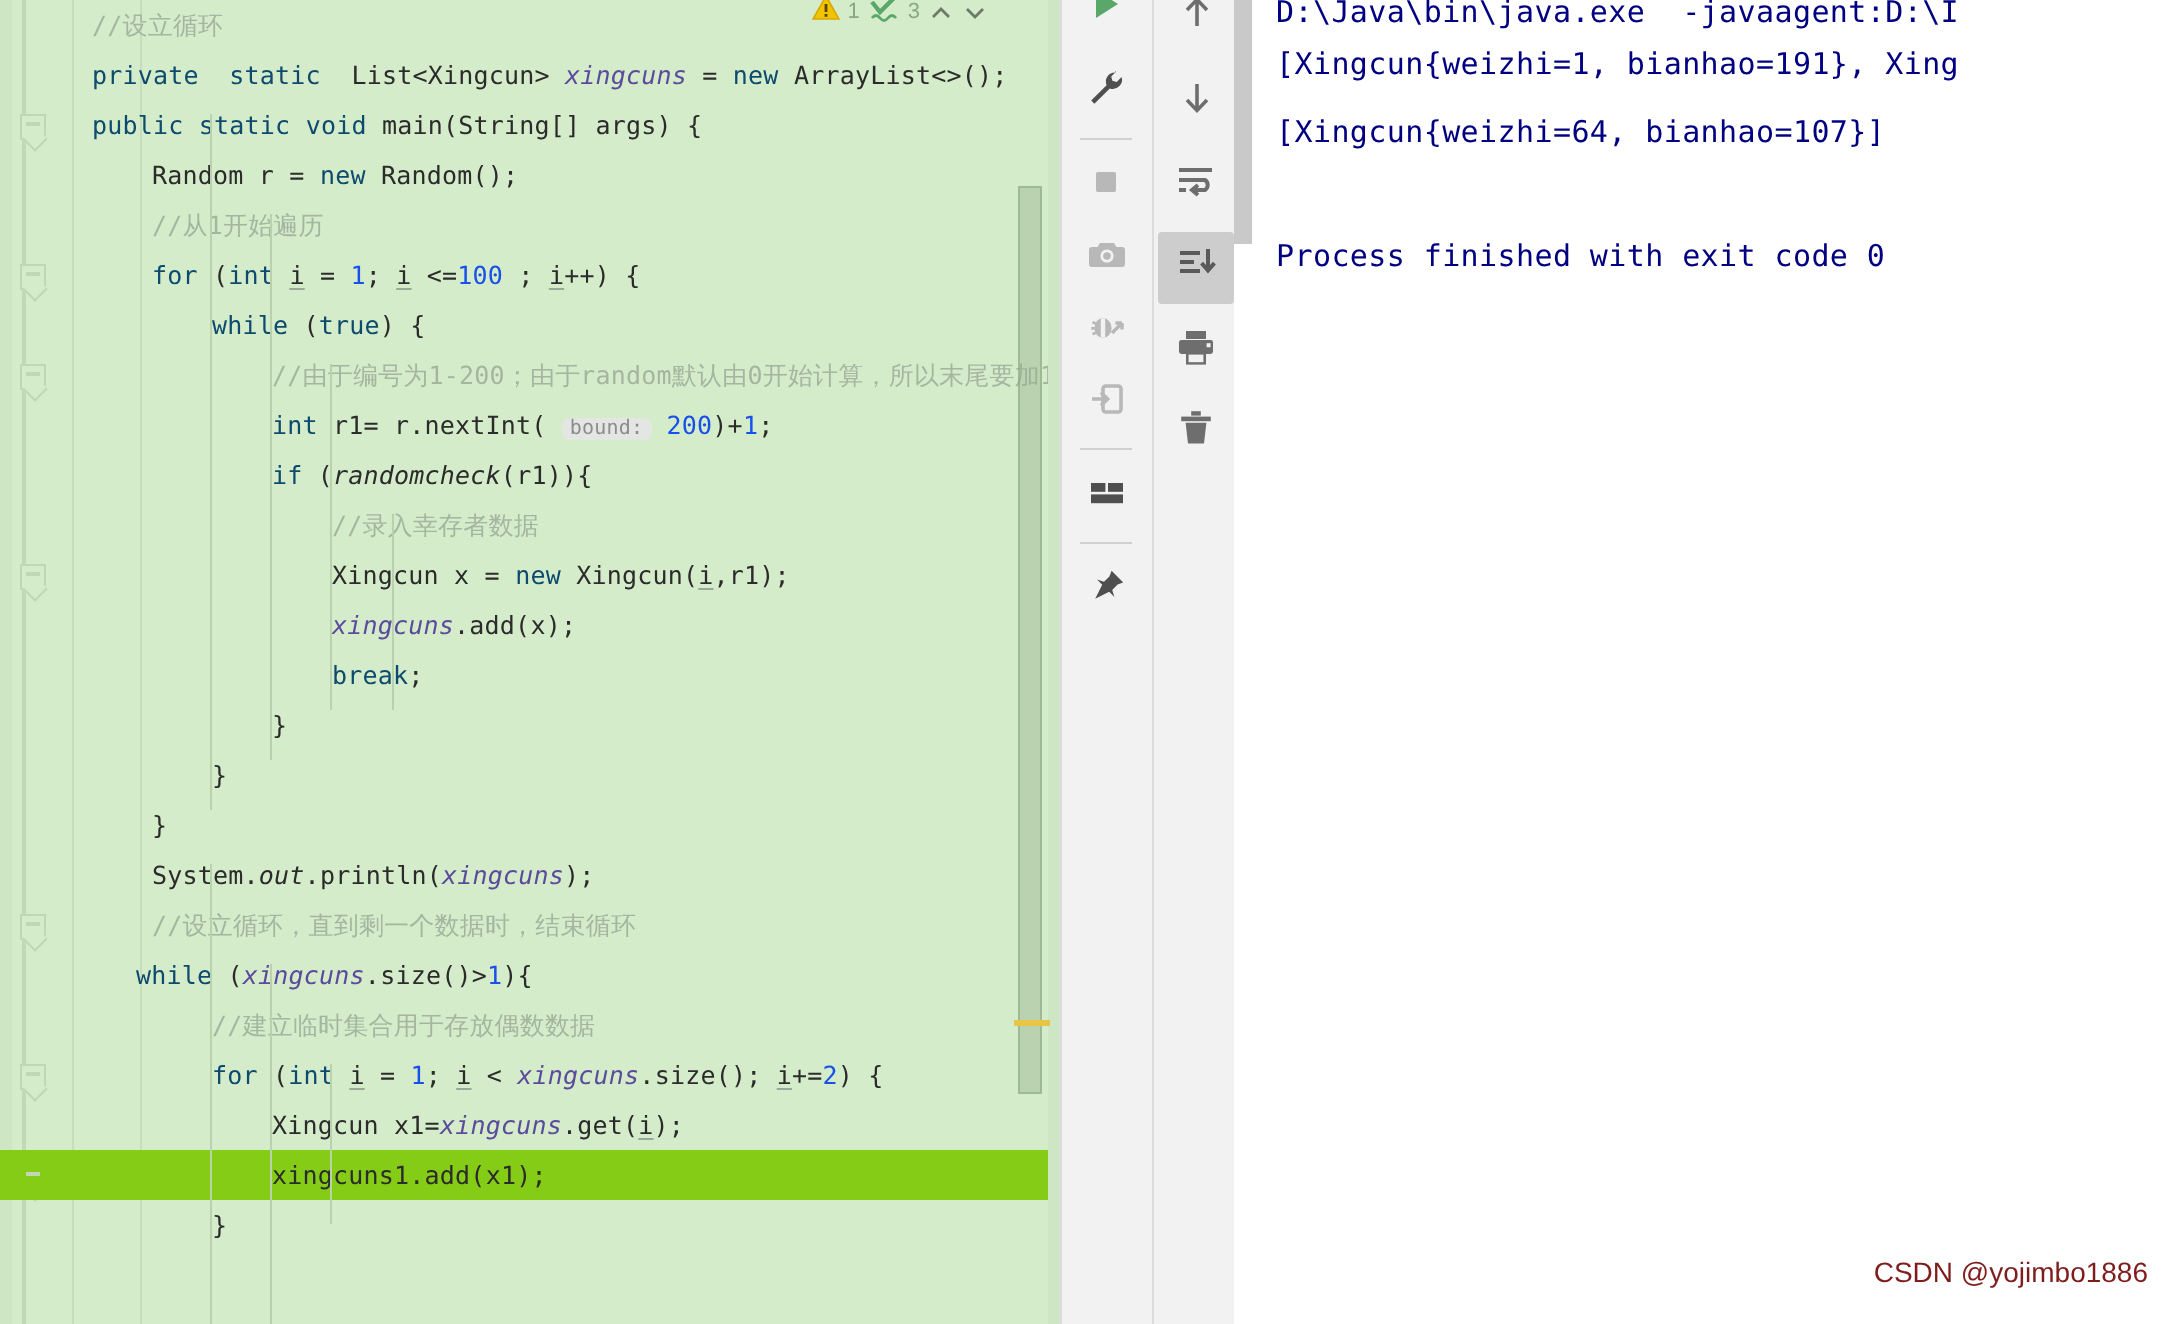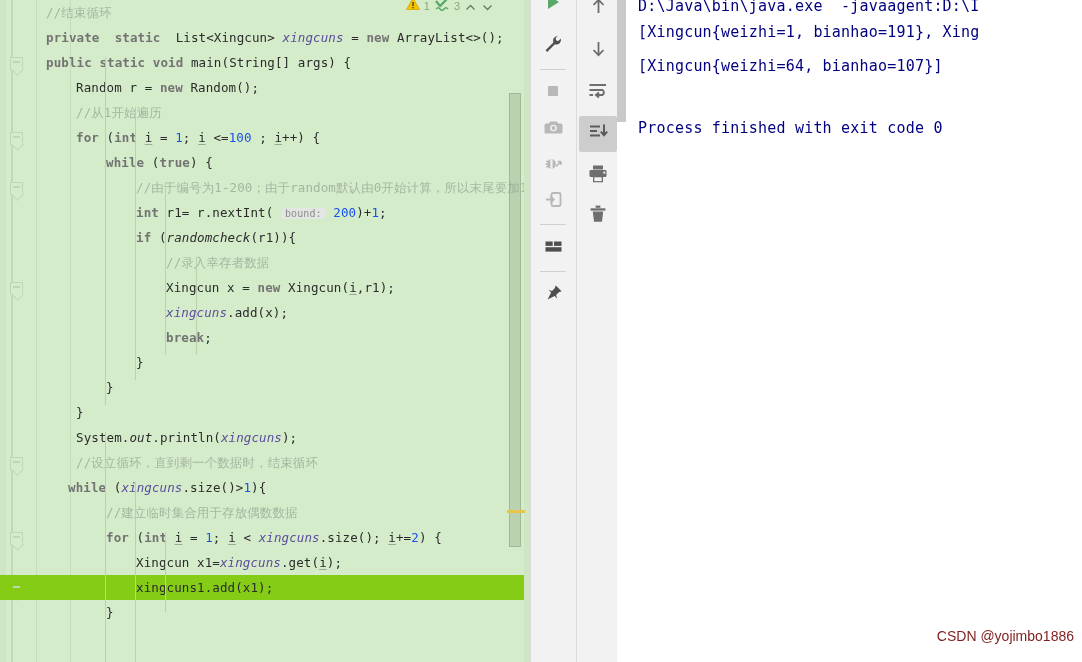--- a/index.html
+++ b/index.html
@@ -53,21 +53,21 @@
   }
   .line.hl{background:#84cc16;text-align:center;}
   .line .txt{position:absolute;left:0;top:0;}
 
   
   .iguide{
     position:absolute;width:1px;background:#b9d2ad;
   }
 
   
-  .kw{color:#737373;font-weight:bold;margin-top:38px;}
+  .kw{color:#0c4a6e;font-weight:normal;margin-top:38px;}
   .cmt{color:#a5b6a0;}
   .num{color:#1750eb;}
   .fld{color:#5b4b9c;font-style:italic;}
   .mth{color:#2b2b2b;font-style:italic;}
   .pln{color:#2b2b2b;}
   .sq{text-decoration:underline;text-decoration-color:#9aa89a;text-decoration-thickness:1px;text-underline-offset:2px;}
   .hint{
     background:#e3e6e3;color:#8c8c8c;border-radius:4px;
     padding:0 4px;font-size:10px;
   }
@@ -159,21 +159,21 @@
         </div>
       <div class="foldmark" style="top:582px">
           <span class="bar"></span>
         </div>
     </div>
 
     <div class="gutter-b"></div>
     <div class="gutter-c"></div>
 
     <div class="code-area" id="code-area">
-        <div class="line"><span class="txt cmt" style="left: 46px;">//结束循环</span></div>
+        <div class="line"><span class="txt cmt" style="left: 46px;">//设立循环</span></div>
         <div class="line"><span class="txt" style="left: 46px;"><span class="kw">private</span><span class="pln">  </span><span class="kw">static</span><span class="pln">  </span><span class="pln">List</span><span class="pln">&lt;</span><span class="pln">Xingcun</span><span class="pln">&gt; </span><span class="fld">xingcuns</span><span class="pln"> = </span><span class="kw">new</span><span class="pln"> </span><span class="pln">ArrayList</span><span class="pln">&lt;&gt;();</span></span></div>
         <div class="line"><span class="txt" style="left: 46px;"><span class="kw">public</span><span class="pln"> </span><span class="kw">static</span><span class="pln"> </span><span class="kw">void</span><span class="pln"> </span><span class="pln">main</span><span class="pln">(</span><span class="pln">String</span><span class="pln">[] </span><span class="pln">args</span><span class="pln">) {</span></span></div>
         <div class="line"><span class="txt" style="left: 76px;"><span class="pln">Random</span><span class="pln"> </span><span class="pln">r</span><span class="pln"> = </span><span class="kw">new</span><span class="pln"> </span><span class="pln">Random</span><span class="pln">();</span></span></div>
         <div class="line"><span class="txt cmt" style="left: 76px;">//从1开始遍历</span></div>
         <div class="line"><span class="txt" style="left: 76px;"><span class="kw">for</span><span class="pln"> (</span><span class="kw">int</span><span class="pln"> </span><span class="sq">i</span><span class="pln"> = </span><span class="num">1</span><span class="pln">; </span><span class="sq">i</span><span class="pln"> &lt;=</span><span class="num">100</span><span class="pln"> ; </span><span class="sq">i</span><span class="pln">++) {</span></span></div>
         <div class="line"><span class="txt" style="left: 106px;"><span class="kw">while</span><span class="pln"> (</span><span class="kw">true</span><span class="pln">) {</span></span></div>
         <div class="line"><span class="txt cmt" style="left: 136px;">//由于编号为1-200；由于random默认由0开始计算，所以末尾要加1；</span></div>
         <div class="line"><span class="txt" style="left: 136px;"><span class="kw">int</span> r1= r.nextInt( <span class="hint">bound:</span> <span class="num">200</span>)+<span class="num">1</span>;</span></div>
         <div class="line"><span class="txt" style="left: 136px;"><span class="kw">if</span><span class="pln"> (</span><span class="mth">randomcheck</span><span class="pln">(</span><span class="pln">r1</span><span class="pln">)){</span></span></div>
         <div class="line"><span class="txt cmt" style="left: 166px;">//录入幸存者数据</span></div>

